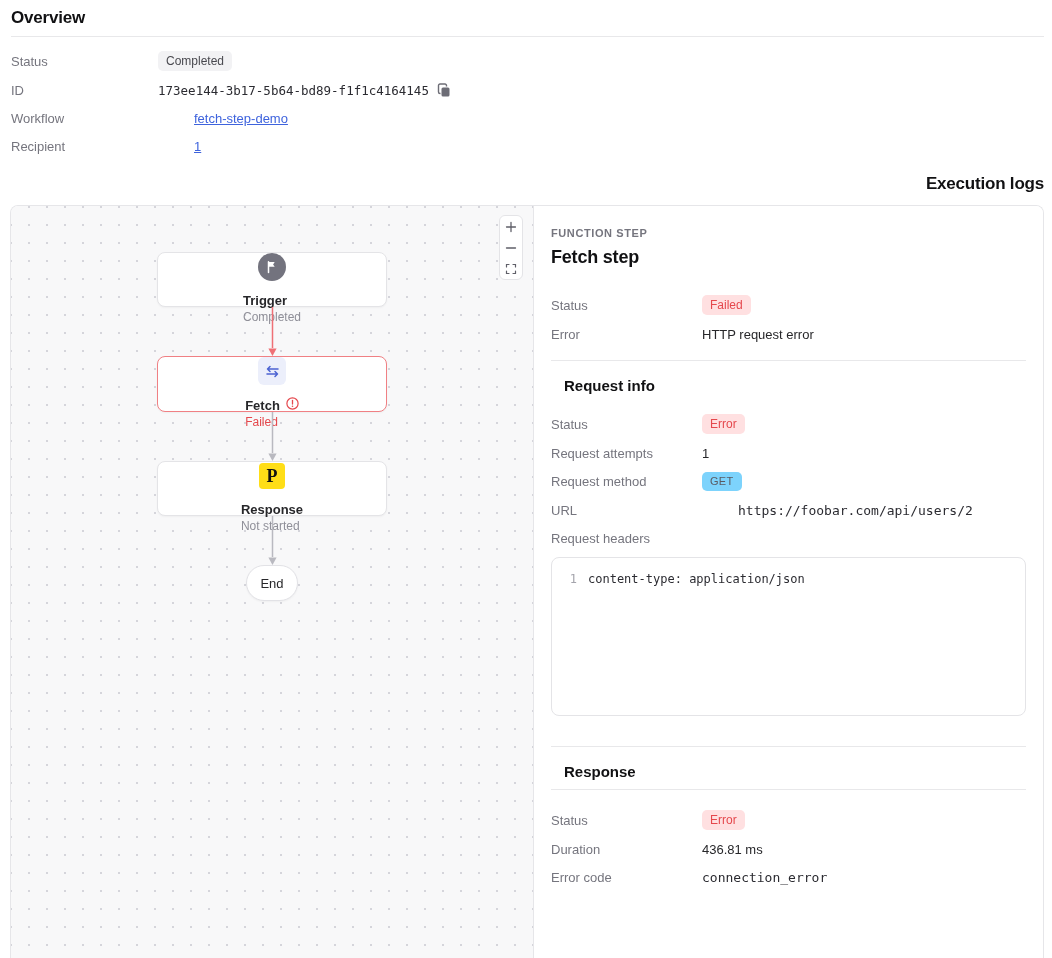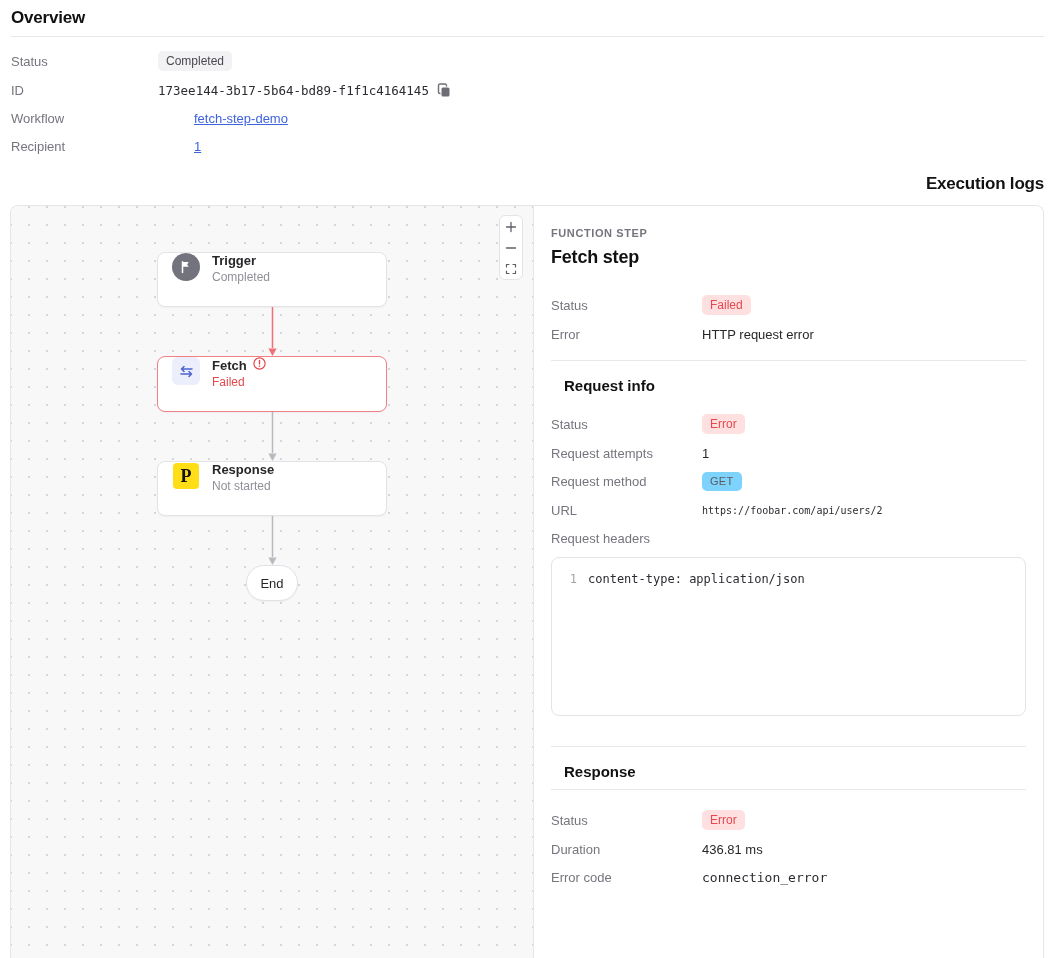--- a/index.html
+++ b/index.html
@@ -26,22 +26,22 @@
     border:1px solid #e6e6e9; border-bottom:none; border-radius:8px 8px 0 0; overflow:hidden; }
 
   
   .canvas { position:relative; width:523px; flex:none; background:#f8f8f9; border-right:1px solid #e6e6e9;
     background-image:radial-gradient(#d5d5db 1.1px, transparent 1.2px);
     background-size:18px 18px; background-position:9px 10px; }
   .controls { position:absolute; top:9px; right:10px; width:24px; background:#fff;
     border:1px solid #e4e4e7; border-radius:6px; display:flex; flex-direction:column; z-index:5; }
   .ctrl { height:21px; display:flex; align-items:center; justify-content:center; color:#5f5f68; cursor:pointer; }
   .node { position:absolute; left:146px; width:230px; height:55px; background:#fff;
-    border:1px solid #e4e4e7; border-radius:8px; display:flex; align-items:flex-start;
-    padding:0 14px; gap:12px; box-shadow:0 1px 2px rgba(0,0,0,0.04); cursor:pointer; }
+    border:1px solid #e4e4e7; border-radius:8px; display:flex; align-items:center;
+    padding:0 14px; gap:12px; box-shadow:0 1px 2px rgba(0,0,0,0.04); cursor:pointer;flex-direction:column; }
   .node.error { border-color:#f08084; }
   .node-icon { width:28px; height:28px; flex:none; display:flex; align-items:center; justify-content:center; }
   .icon-circle-gray { width:28px; height:28px; border-radius:50%; background:#73737e; display:flex; align-items:center; justify-content:center; }
   .icon-sq-indigo { width:28px; height:28px; border-radius:6px; background:#eceffb; display:flex; align-items:center; justify-content:center; }
   .icon-sq-yellow { width:26px; height:26px; border-radius:4px; background:#ffde17; display:flex; align-items:center; justify-content:center;
      font-family:"Liberation Serif","DejaVu Serif",serif; font-weight:700; font-size:18px; color:#111; }
   .node-title { font-size:13px; font-weight:600; color:#27272a; display:flex; align-items:center; gap:6px; }
   .node-sub { font-size:12px; color:#8f8f98; margin-top:2px; }
   .node.error .node-sub { color:#e5484d; }
   .edge { position:absolute; left:255px; width:13px; height:50px; }
@@ -216,21 +216,21 @@
         <div class="drow">
           <span class="lbl">Request attempts</span>
           <span>1</span>
         </div>
         <div class="drow">
           <span class="lbl">Request method</span>
           <span class="badge method">GET</span>
         </div>
         <div class="drow">
           <span class="lbl">URL</span>
-          <span class="mono" style="font-size:10px;">https://foobar.com/api/users/2</span>
+          <span class="mono" style="font-size:13px;margin-left:36px;">https://foobar.com/api/users/2</span>
         </div>
         <div class="drow">
           <span class="lbl">Request headers</span>
         </div>
       </div>
 
       <div class="codeblock">
         <div class="cline">
           <span class="lnum">1</span>
           <span class="ccode">content-type: application/json</span>

